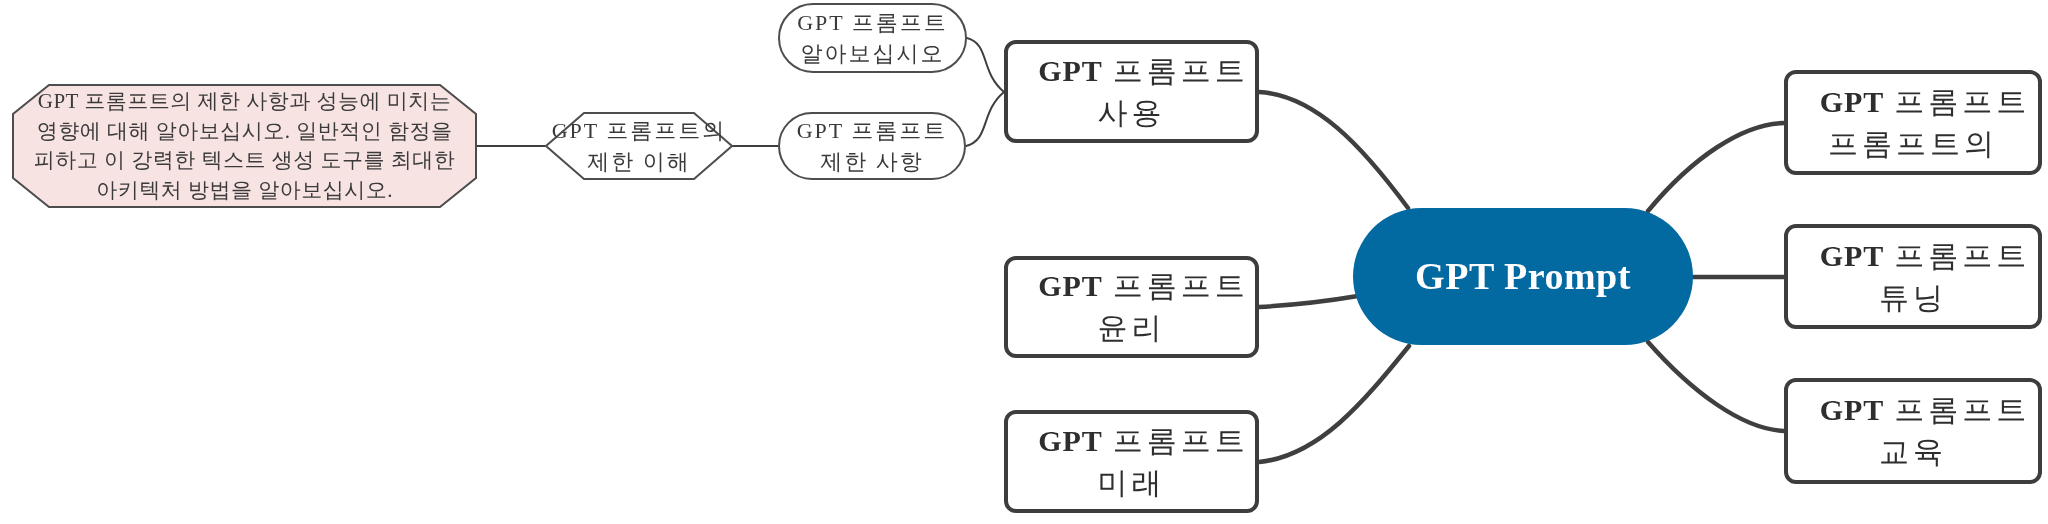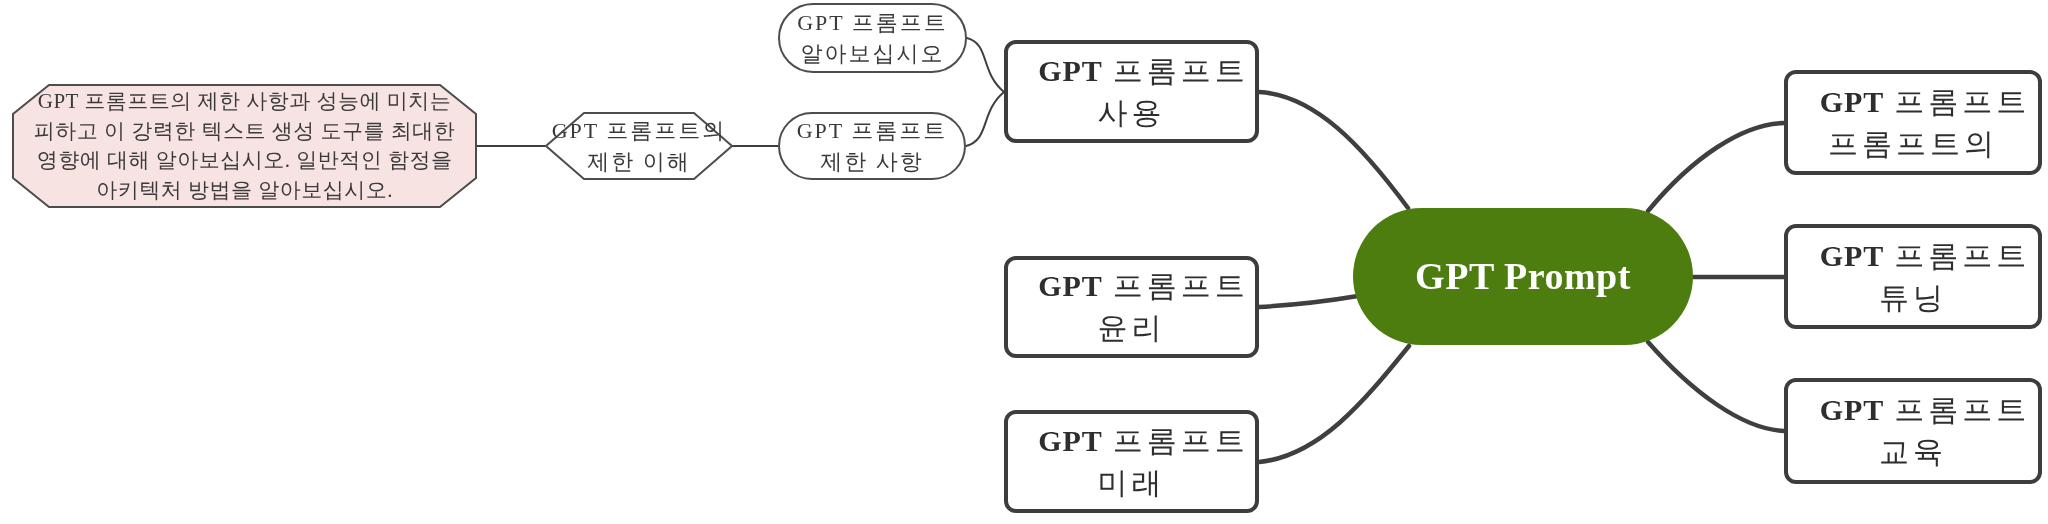--- a/index.html
+++ b/index.html
@@ -22,21 +22,21 @@
   .stadium{
     background:#ffffff;border:2px solid #4d4d4d;border-radius:36px;
     color:#3a3a3a;
   }
   .stadium .ln, .hex .ln{font-size:22px;line-height:31px;letter-spacing:2px;white-space:nowrap;}
   .shapewrap{position:absolute;left:0;top:0;width:100%;height:100%;}
   .hex,.oct{background:transparent;border:none;}
   .hex .txt,.oct .txt{position:relative;z-index:2;display:flex;flex-direction:column;align-items:center;justify-content:center;width:100%;height:100%;color:#3a3a3a;}
   .oct .ln{font-size:21px;line-height:29.5px;letter-spacing:0.5px;white-space:nowrap;}
   .root{
-    background:#4d7c0f;border:none;border-radius:69px;color:#ffffff;gap:12px;
+    background:#0369a1;border:none;border-radius:69px;color:#ffffff;gap:12px;
   }
   .root .ln{font-size:38px;line-height:49px;font-weight:700;letter-spacing:0.5px;white-space:nowrap;}
 </style>
 </head>
 <body>
 
 <div id="canvas">
 
   <svg class="edges">
     <path class="edge-thin" d="M 477 146 H 545"></path>
@@ -50,22 +50,22 @@
     <path class="edge-thick" d="M 1693 277 H 1784"></path>
     <path class="edge-thick" d="M 1648 342 C 1692 392, 1742 429, 1784 431"></path>
   </svg>
 
   <div class="node oct" style="left:12px;top:84px;width:465px;height:124px;">
     <svg class="shapewrap" viewBox="0 0 465 124">
       <polygon points="37,1 428,1 464,30 464,94 428,123 37,123 1,94 1,30" fill="#f8e3e3" stroke="#4d4d4d" stroke-width="2"></polygon>
     </svg>
     <div class="txt">
       <div class="ln">GPT 프롬프트의 제한 사항과 성능에 미치는</div>
+      <div class="ln">영향에 대해 알아보십시오. 일반적인 함정을</div>
       <div class="ln">피하고 이 강력한 텍스트 생성 도구를 최대한</div>
-      <div class="ln">영향에 대해 알아보십시오. 일반적인 함정을</div>
       <div class="ln">아키텍처 방법을 알아보십시오.</div>
     </div>
   </div>
 
   <div class="node hex" style="left:545px;top:112px;width:188px;height:68px;">
     <svg class="shapewrap" viewBox="0 0 188 68">
       <polygon points="39,1 149,1 187,34 149,67 39,67 1,34" fill="#ffffff" stroke="#4d4d4d" stroke-width="2"></polygon>
     </svg>
     <div class="txt">
       <div class="ln">GPT 프롬프트의</div>

